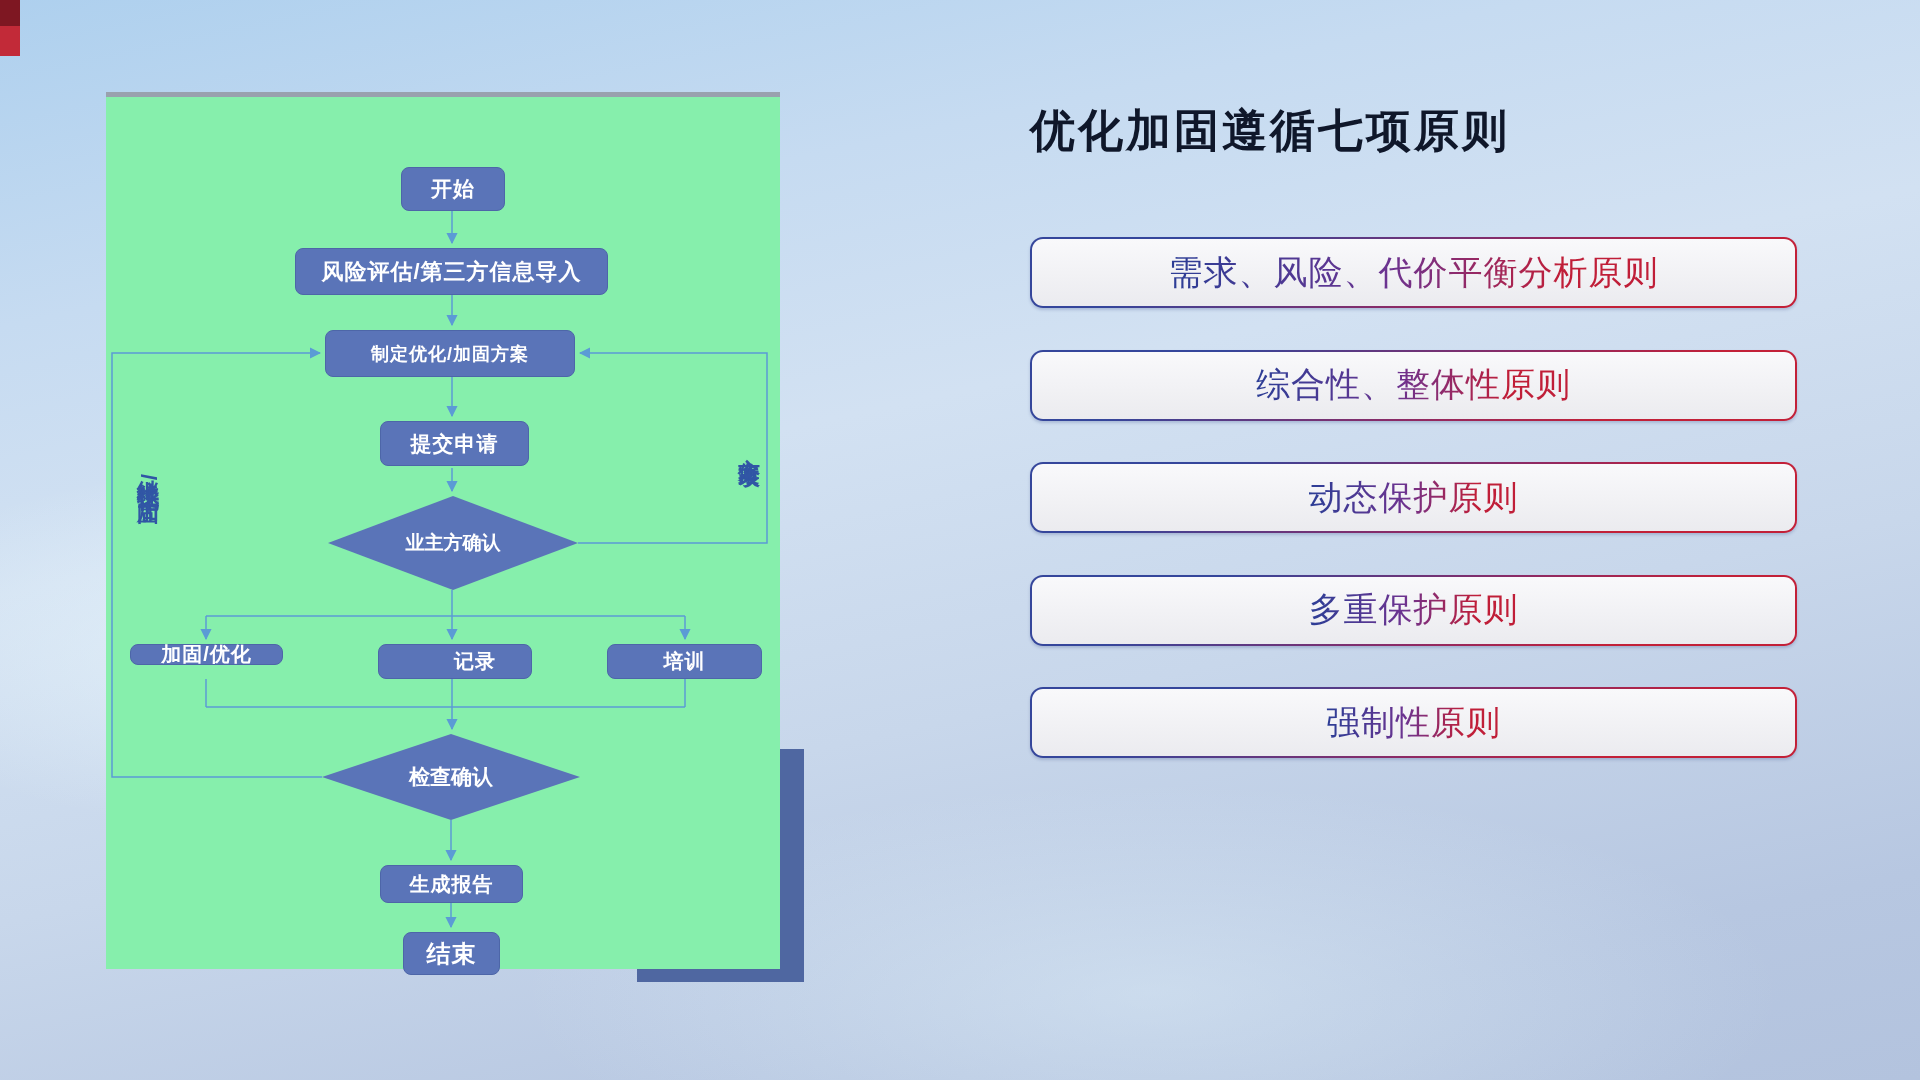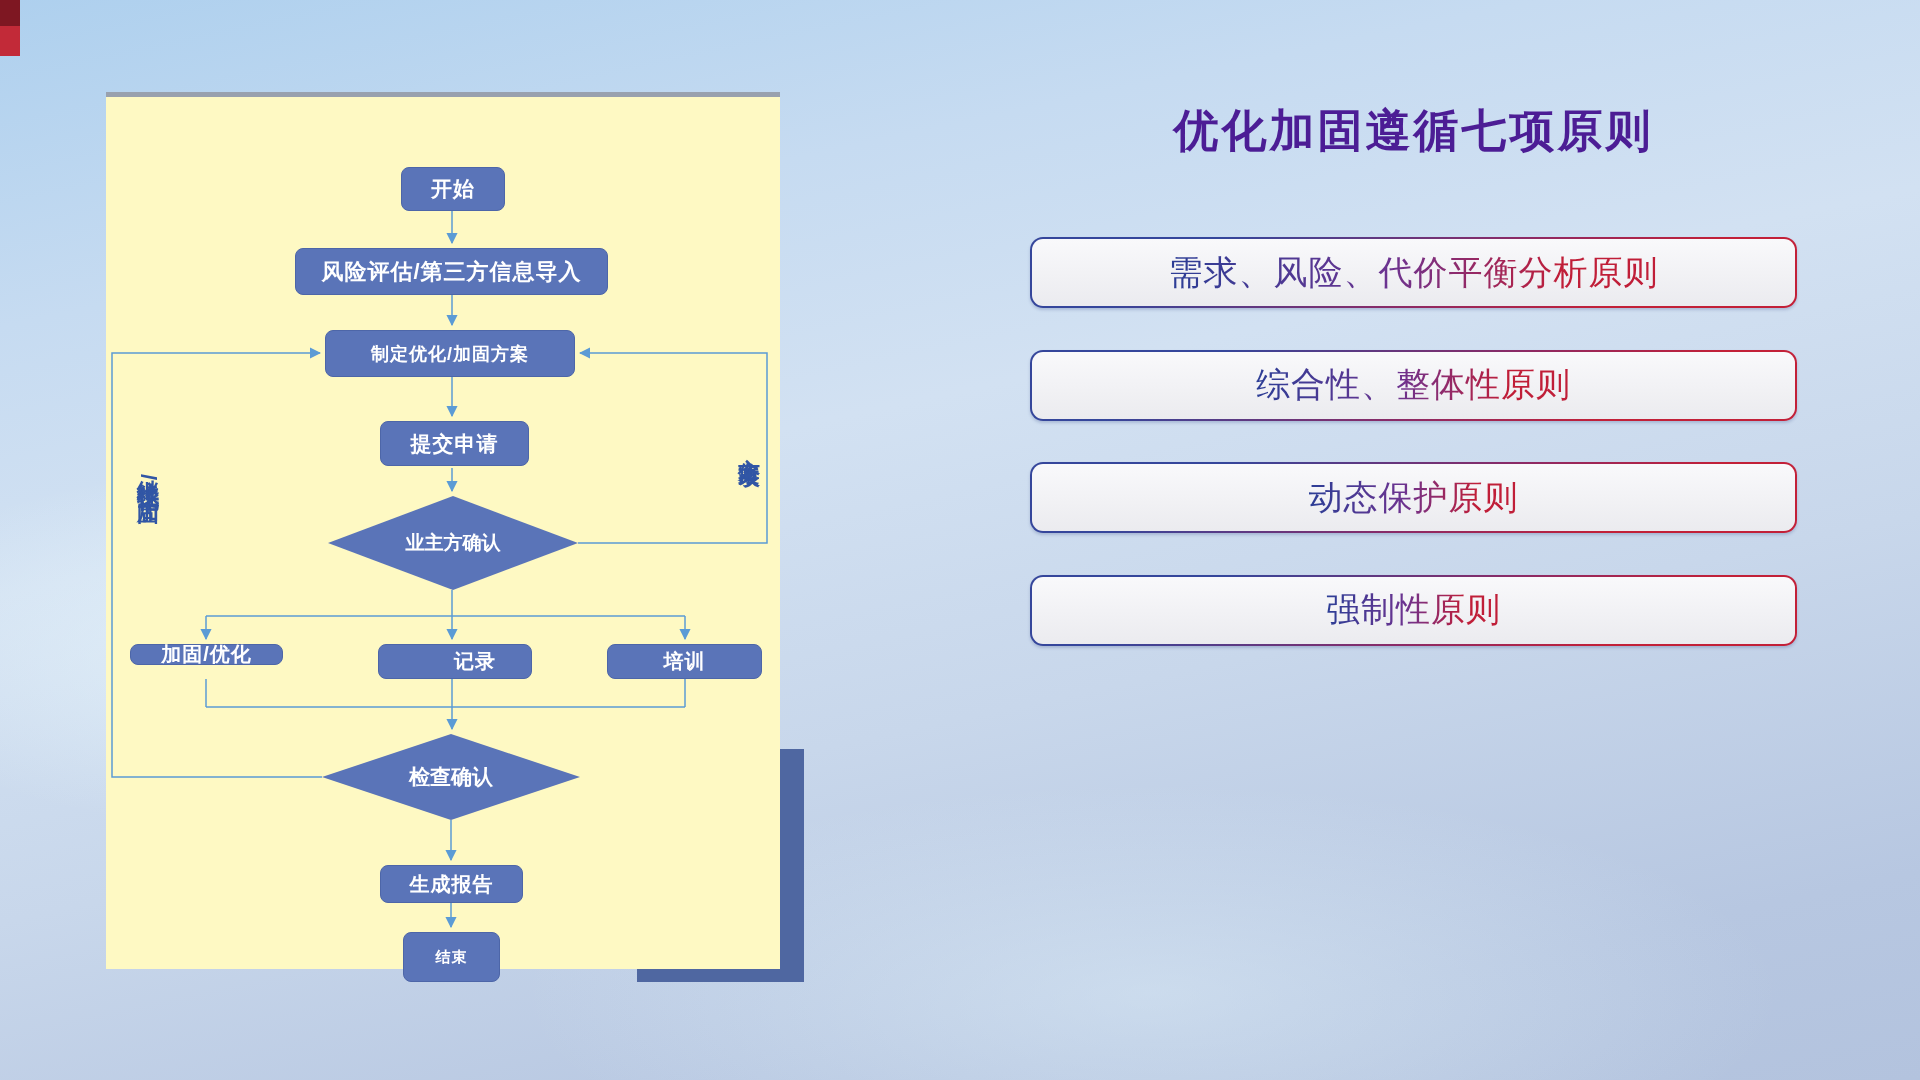--- a/index.html
+++ b/index.html
@@ -14,40 +14,40 @@
   }
 
   
   .corner-mark{position:absolute;left:0;top:0;width:20px;height:56px;
     background:linear-gradient(to bottom,#7e1722 0%,#7e1722 46%,#c22a38 46%,#c22a38 100%);}
 
   
   .card-shadow{position:absolute;left:637px;top:749px;width:167px;height:233px;background:#4f67a1;}
 
   
-  .card{position:absolute;left:106px;top:92px;width:674px;height:877px;background:#fef9c3;
+  .card{position:absolute;left:106px;top:92px;width:674px;height:877px;background:#86efac;
     border-top:5px solid #99a1ae;}
 
   .flow-node{position:absolute;display:flex;align-items:center;justify-content:center;
     background:#5a74b8;border:1px solid #4d66a8;border-radius:8px;
     color:#fff;font-weight:700;font-size:21px;letter-spacing:1px;white-space:nowrap;}
   .flow-diamond{position:absolute;display:flex;align-items:center;justify-content:center;
     background:#5a74b8;border:none;border-radius:0;
     clip-path:polygon(50% 0,100% 50%,50% 100%,0 50%);
     color:#fff;font-weight:700;white-space:nowrap;}
 
   .loop-label{position:absolute;writing-mode:vertical-rl;display:flex;align-items:center;justify-content:center;
     color:#3156a5;font-weight:700;font-size:22px;letter-spacing:3px;white-space:nowrap;}
 
   svg.connectors{position:absolute;left:0;top:0;width:674px;height:877px;}
   svg.connectors path{fill:none;stroke:#5b9bd5;stroke-width:1.5;}
 
   
-  .panel-title{position:absolute;left:1030px;top:101px;width:767px;text-align:center;
-    color:#4c1d95;font-size:45px;font-weight:700;letter-spacing:3px;white-space:nowrap;}
+  .panel-title{position:absolute;left:1030px;top:101px;width:767px;text-align:left;
+    color:#0f172a;font-size:45px;font-weight:700;letter-spacing:3px;white-space:nowrap;}
   .principles{position:absolute;left:1030px;top:237px;width:767px;display:flex;flex-direction:column;gap:41.5px;}
   .principle{height:71px;border-radius:13px;padding:2px;
     background:linear-gradient(150deg,#35469b 22%,#8b2a66 55%,#c22038 78%);
     box-shadow:0 2px 3px rgba(60,80,140,.25);}
   .principle-inner{width:100%;height:100%;border-radius:11px;
     background:linear-gradient(to bottom,#f9f9fb,#ebebef);
     display:flex;align-items:center;justify-content:center;}
   .principle-text{font-size:34px;font-weight:500;letter-spacing:1px;white-space:nowrap;color:#8b2a5e;}
   @supports (-webkit-background-clip:text){
     .principle-text{background:linear-gradient(90deg,#2c3e96 0%,#6c3390 45%,#c01e38 80%);
@@ -103,21 +103,21 @@
   <div class="flow-node" style="left:24px;top:547px;width:153px;height:21px;font-size:20px;">加固/优化</div>
 
   <div class="flow-node" style="left:272px;top:547px;width:154px;height:35px;font-size:20px;padding-left:40px;">记录</div>
 
   <div class="flow-node" style="left:501px;top:547px;width:155px;height:35px;font-size:20px;">培训</div>
 
   <div class="flow-diamond" style="left:216px;top:637px;width:258px;height:86px;font-size:21px;">检查确认</div>
 
   <div class="flow-node" style="left:274px;top:768px;width:143px;height:38px;font-size:20px;">生成报告</div>
 
-  <div class="flow-node" style="left:297px;top:835px;width:97px;height:50px;font-size:15px;">结束</div>
+  <div class="flow-node" style="left:297px;top:835px;width:97px;height:43px;font-size:24px;">结束</div>
 
   <div class="loop-label" style="left:20px;top:300px;width:44px;height:158px;">继续优化/加固</div>
 
   <div class="loop-label" style="left:621px;top:304px;width:44px;height:90px;">方案修改</div>
 </div>
 
 <div class="panel-title">优化加固遵循七项原则</div>
 
 <div class="principles">
   <div class="principle">
@@ -130,16 +130,21 @@
         <span class="principle-text">综合性、整体性原则</span>
       </div>
   </div>
   <div class="principle">
     <div class="principle-inner">
         <span class="principle-text">动态保护原则</span>
       </div>
   </div>
   <div class="principle">
     <div class="principle-inner">
+        <span class="principle-text">多重保护原则</span>
+      </div>
+  </div>
+  <div class="principle">
+    <div class="principle-inner">
         <span class="principle-text">强制性原则</span>
       </div>
   </div>
 </div>
 
 </body></html>

